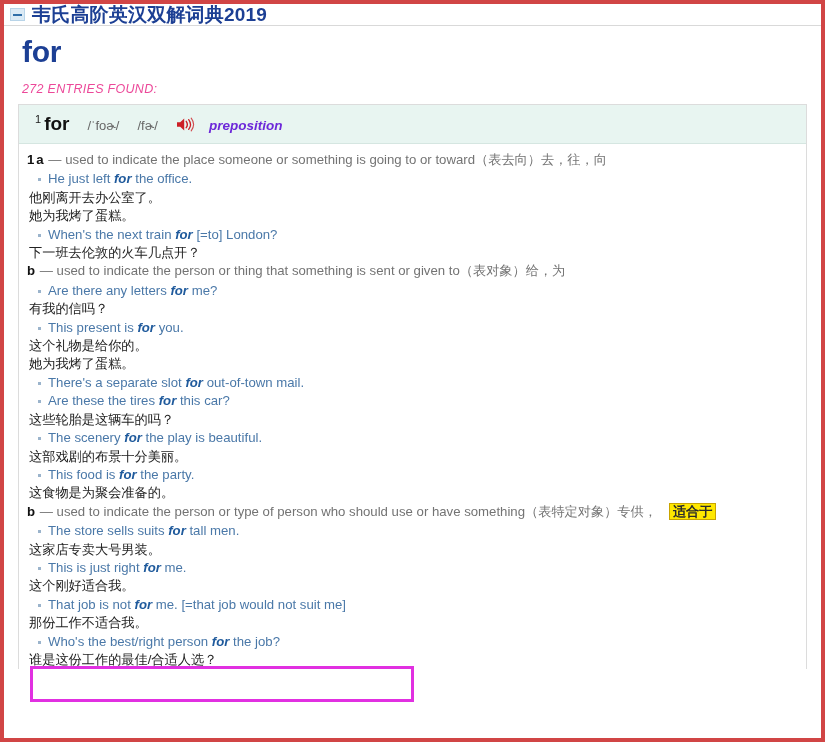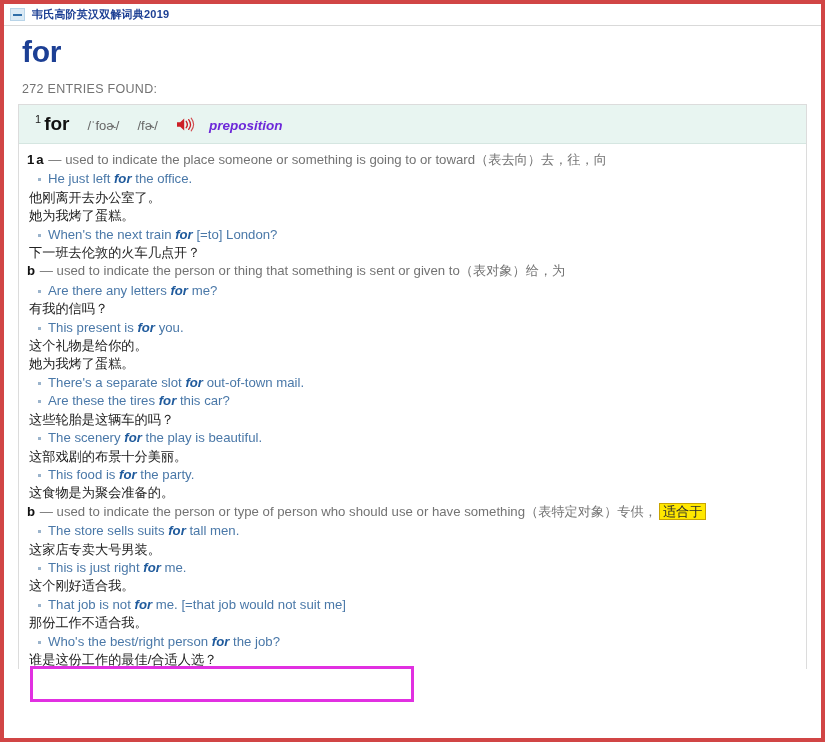--- a/index.html
+++ b/index.html
@@ -42,43 +42,44 @@
   .collapse-box::before {
     content: "";
     position: absolute;
     left: 2px;
     right: 2px;
     top: 5px;
     height: 2px;
     background: #2f6ea8;
   }
   .titlebar-text {
-    font-size: 11px;
+    font-size: 19px;
     font-weight: bold;
     color: #1c3f94;
     letter-spacing: 0.2px;
     white-space: nowrap;
   }
   
   .content {
     padding: 0 14px;
   }
   .headword {
     font-size: 30px;
     font-weight: bold;
     color: #1c3f94;
     margin: 11px 0 0 4px;
     line-height: 1.0;
     letter-spacing: -0.3px;
   }
   .entries-found {
     font-size: 12.5px;
-    color: #737373;
+    color: #ec4899;
     margin: 15px 0 8px 4px;
     letter-spacing: 0.3px;
+    font-style: italic;
   }
   
   .entry-card {
     border: 1px solid #dcdcdc;
     border-bottom: none;
     background: #ffffff;
     box-sizing: border-box;
   }
   .entry-head {
     background: #e8f5f1;
@@ -142,21 +143,22 @@
   .sense-letter {
     font-weight: bold;
     color: #111111;
     margin-right: 1px;
   }
   .cn-gloss { color: #737373; }
   .hl-yellow {
     background: #ffe800;
     border: 1px solid #c9a400;
     padding: 0 3px;
-    margin-left: 2px;
+    margin-left: 12px;
+    font-weight: bold;
   }
   
   .example {
     font-size: 13.2px;
     color: #4a78a8;
     line-height: 18.4px;
     padding-left: 21px;
     position: relative;
     white-space: nowrap;
   }

